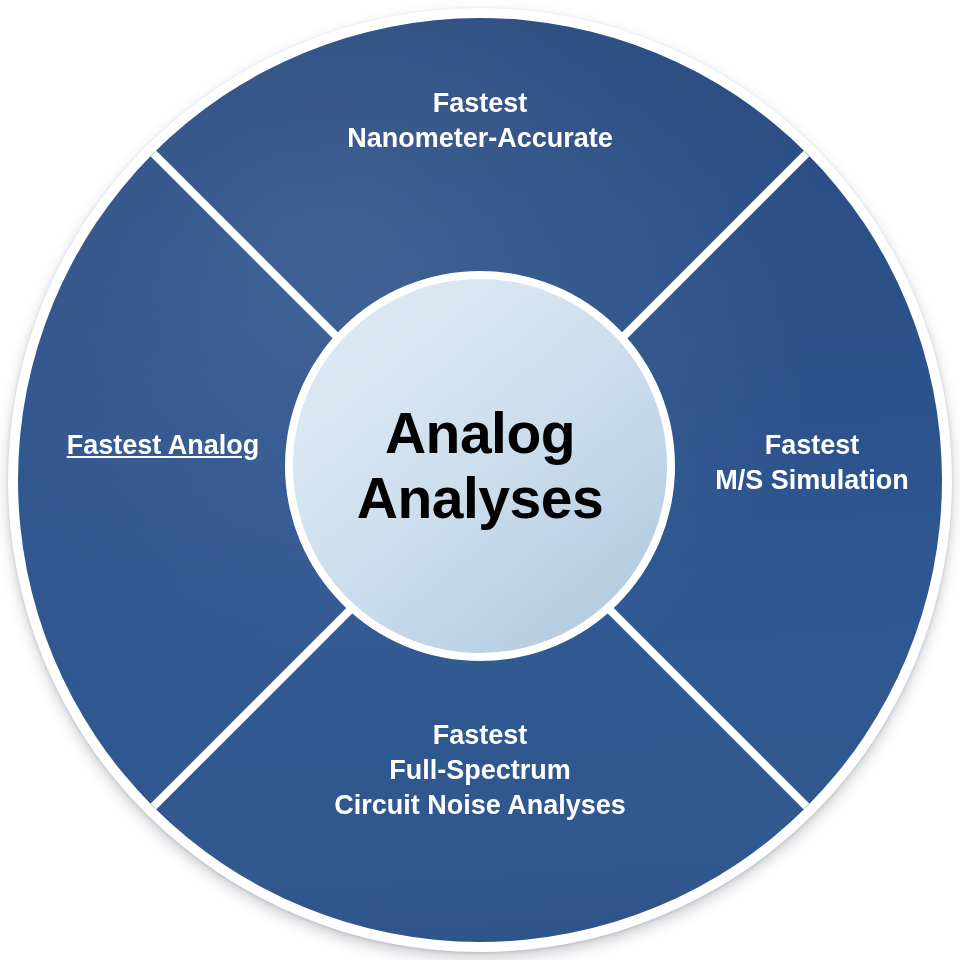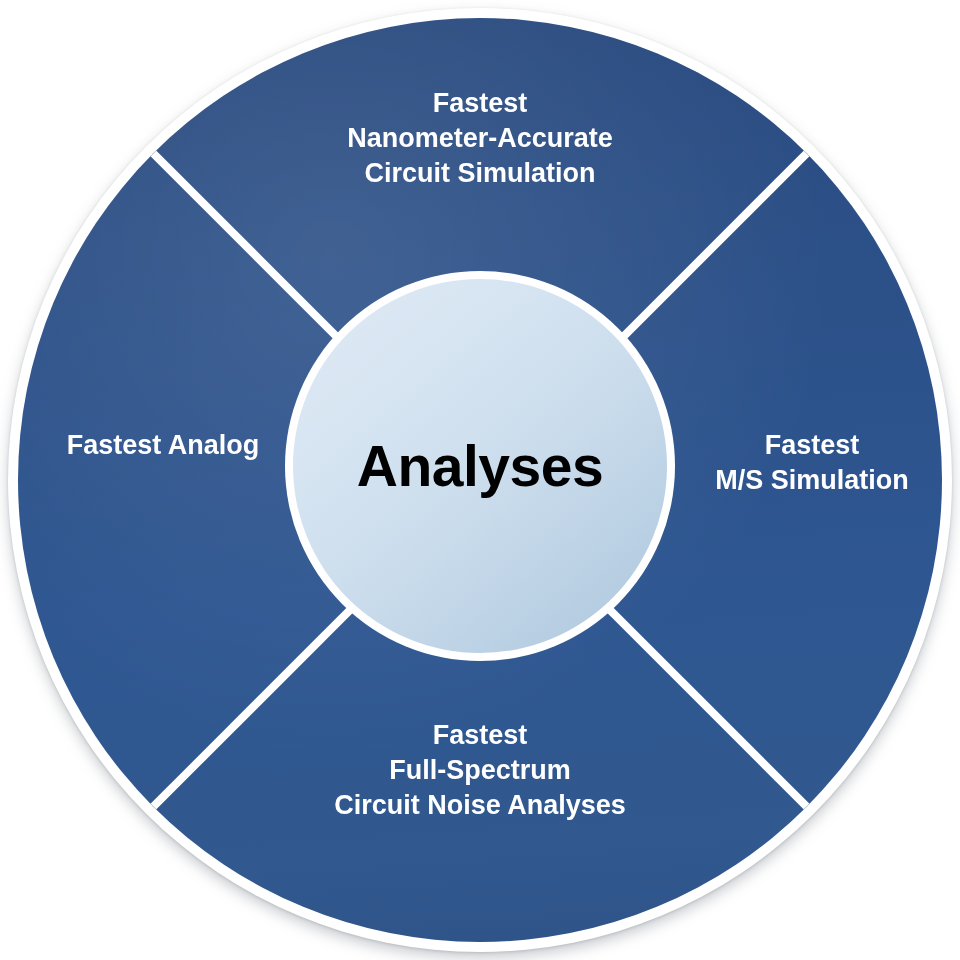--- a/index.html
+++ b/index.html
@@ -102,58 +102,58 @@
     position: absolute;
     color: #ffffff;
     font-size: 27px;
     font-weight: bold;
     line-height: 1.30;
     text-align: center;
     user-select: none;
   }
   .label-top    { left: 230px; top: 86px;  width: 500px; }
   .label-bottom { left: 230px; top: 718px; width: 500px; }
-  .label-left   { left: 18px;  top: 428px; width: 290px; }
+  .label-left   { left: 18px;  top: 428px; width: 290px; text-decoration: underline; }
   .label-right  { left: 672px; top: 428px; width: 280px; }
 </style>
 </head>
 <body>
 
 <div id="diagram">
 
   <div class="outer-ring"></div>
 
   <div class="blue-disc">
     <div class="spoke s-ne"></div>
     <div class="spoke s-se"></div>
     <div class="spoke s-sw"></div>
     <div class="spoke s-nw"></div>
   </div>
 
   <div class="label label-top">
     <div>Fastest</div>
     <div>Nanometer-Accurate</div>
-    <div>Circuit Simulation</div>
   </div>
 
   <div class="label label-right">
     <div>Fastest</div>
     <div>M/S Simulation</div>
   </div>
 
   <div class="label label-bottom">
     <div>Fastest</div>
     <div>Full-Spectrum</div>
     <div>Circuit Noise Analyses</div>
   </div>
 
   <div class="label label-left">
     <div>Fastest Analog</div>
   </div>
 
   <div class="center-ring"></div>
   <div class="center-circle">
     <div class="center-text">
+      <div>Analog</div>
       <div>Analyses</div>
     </div>
   </div>
 
 </div>
 
 </body></html>

